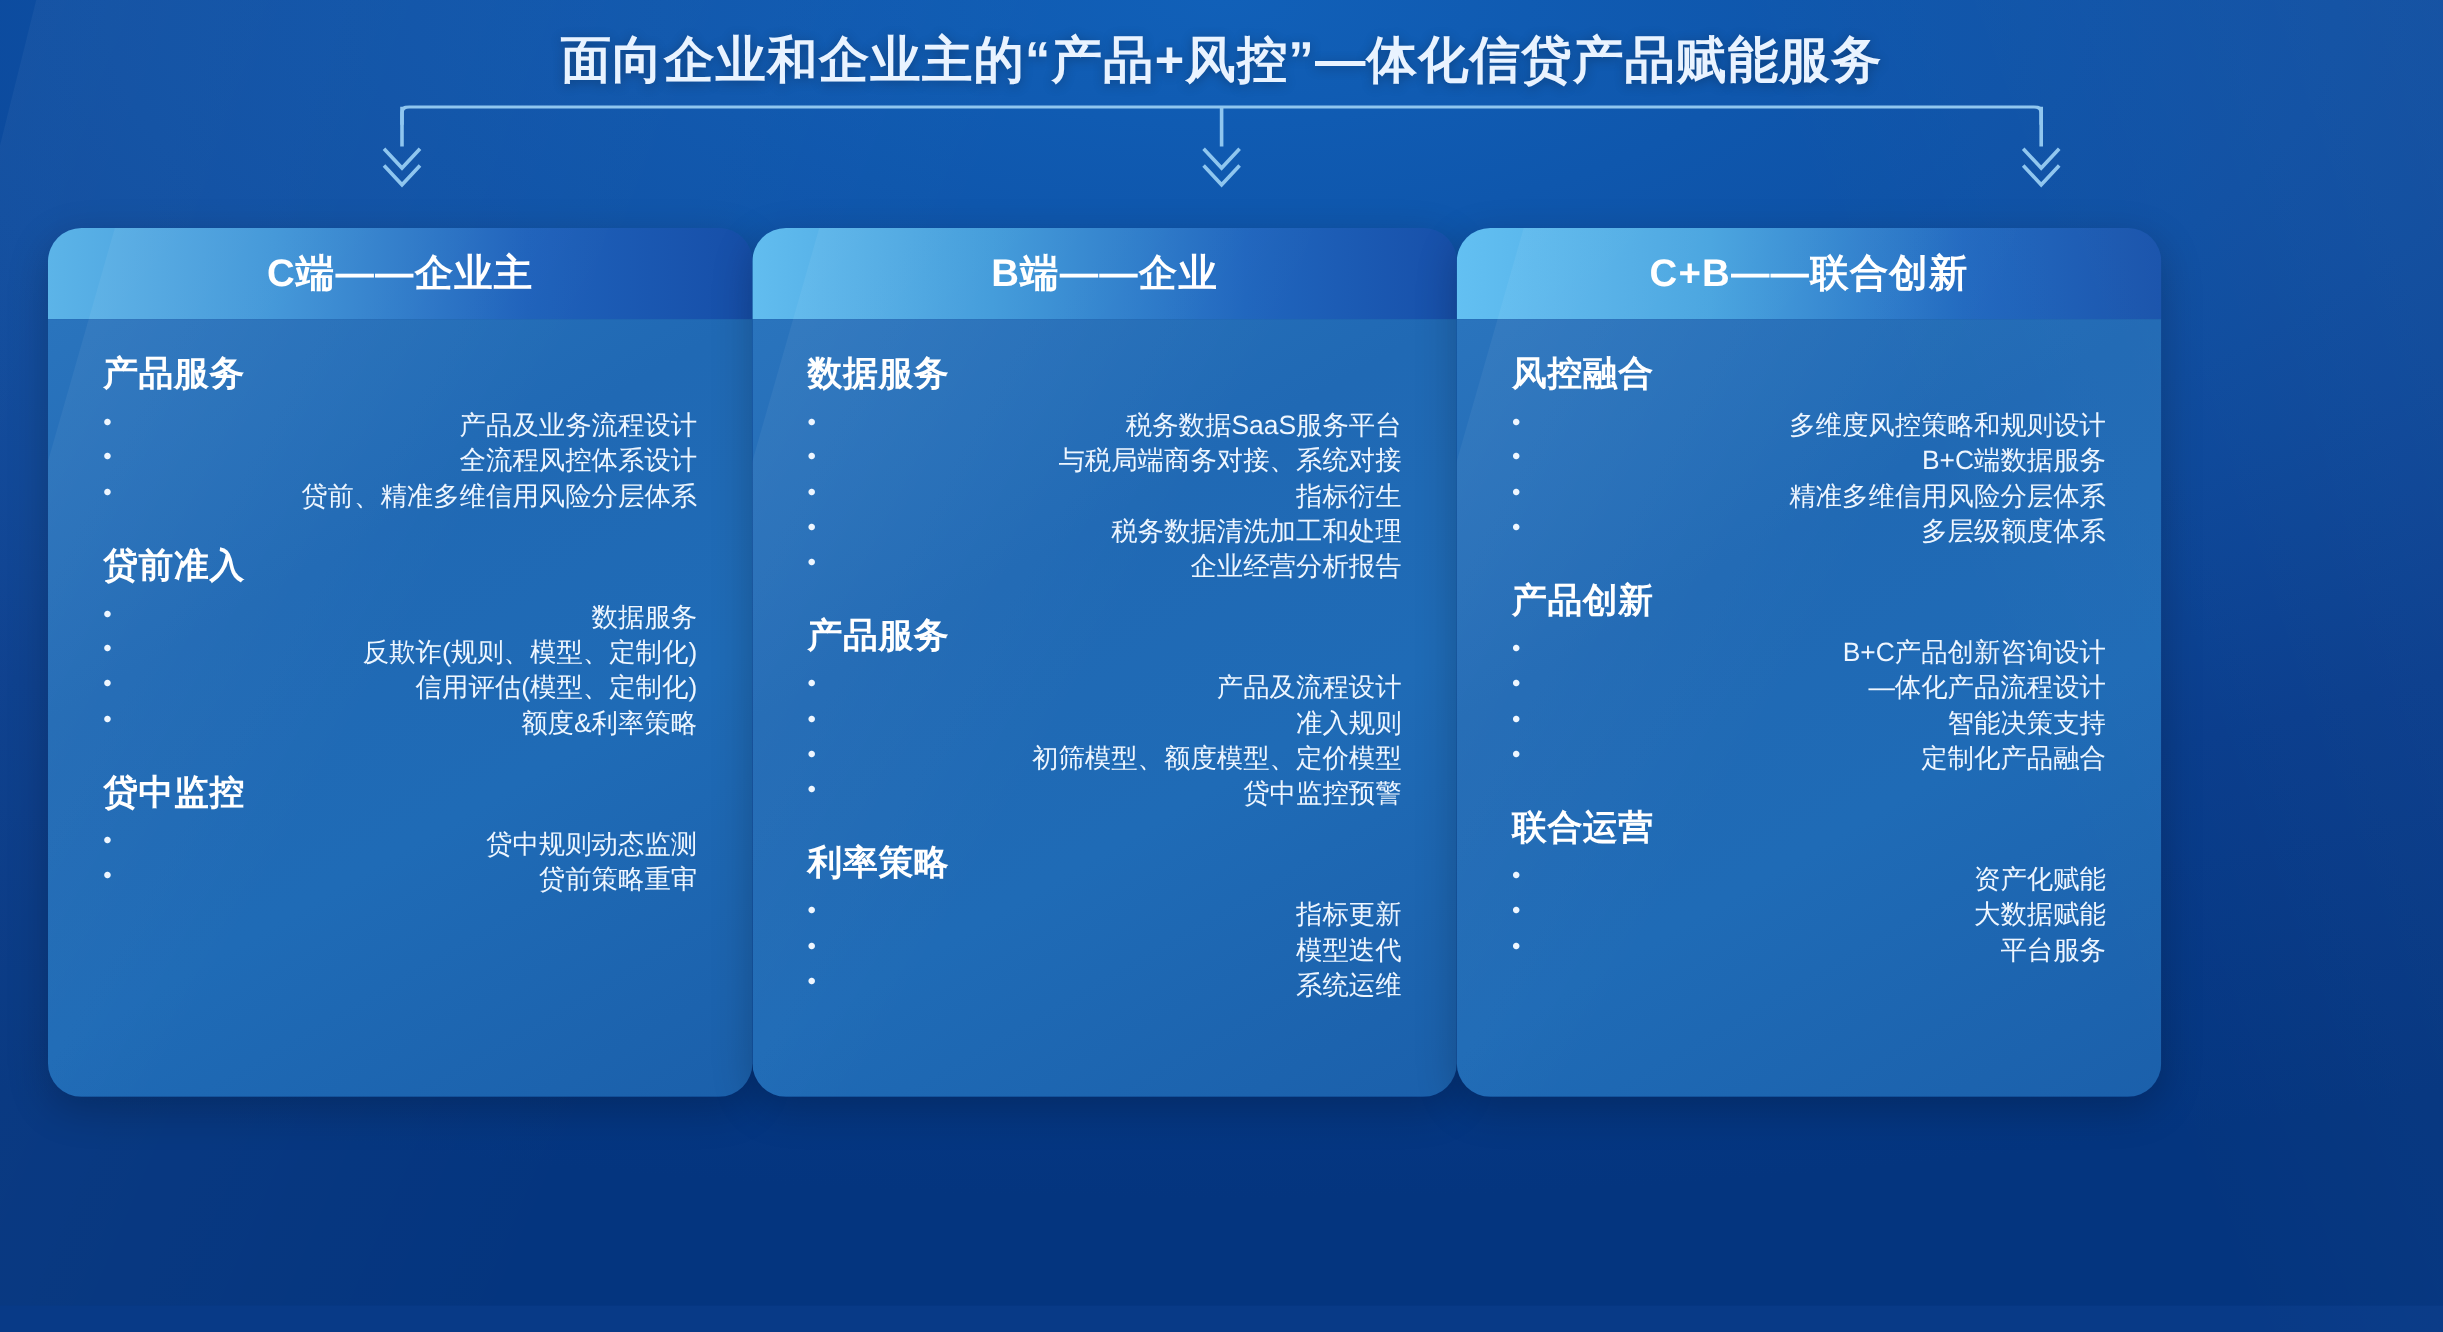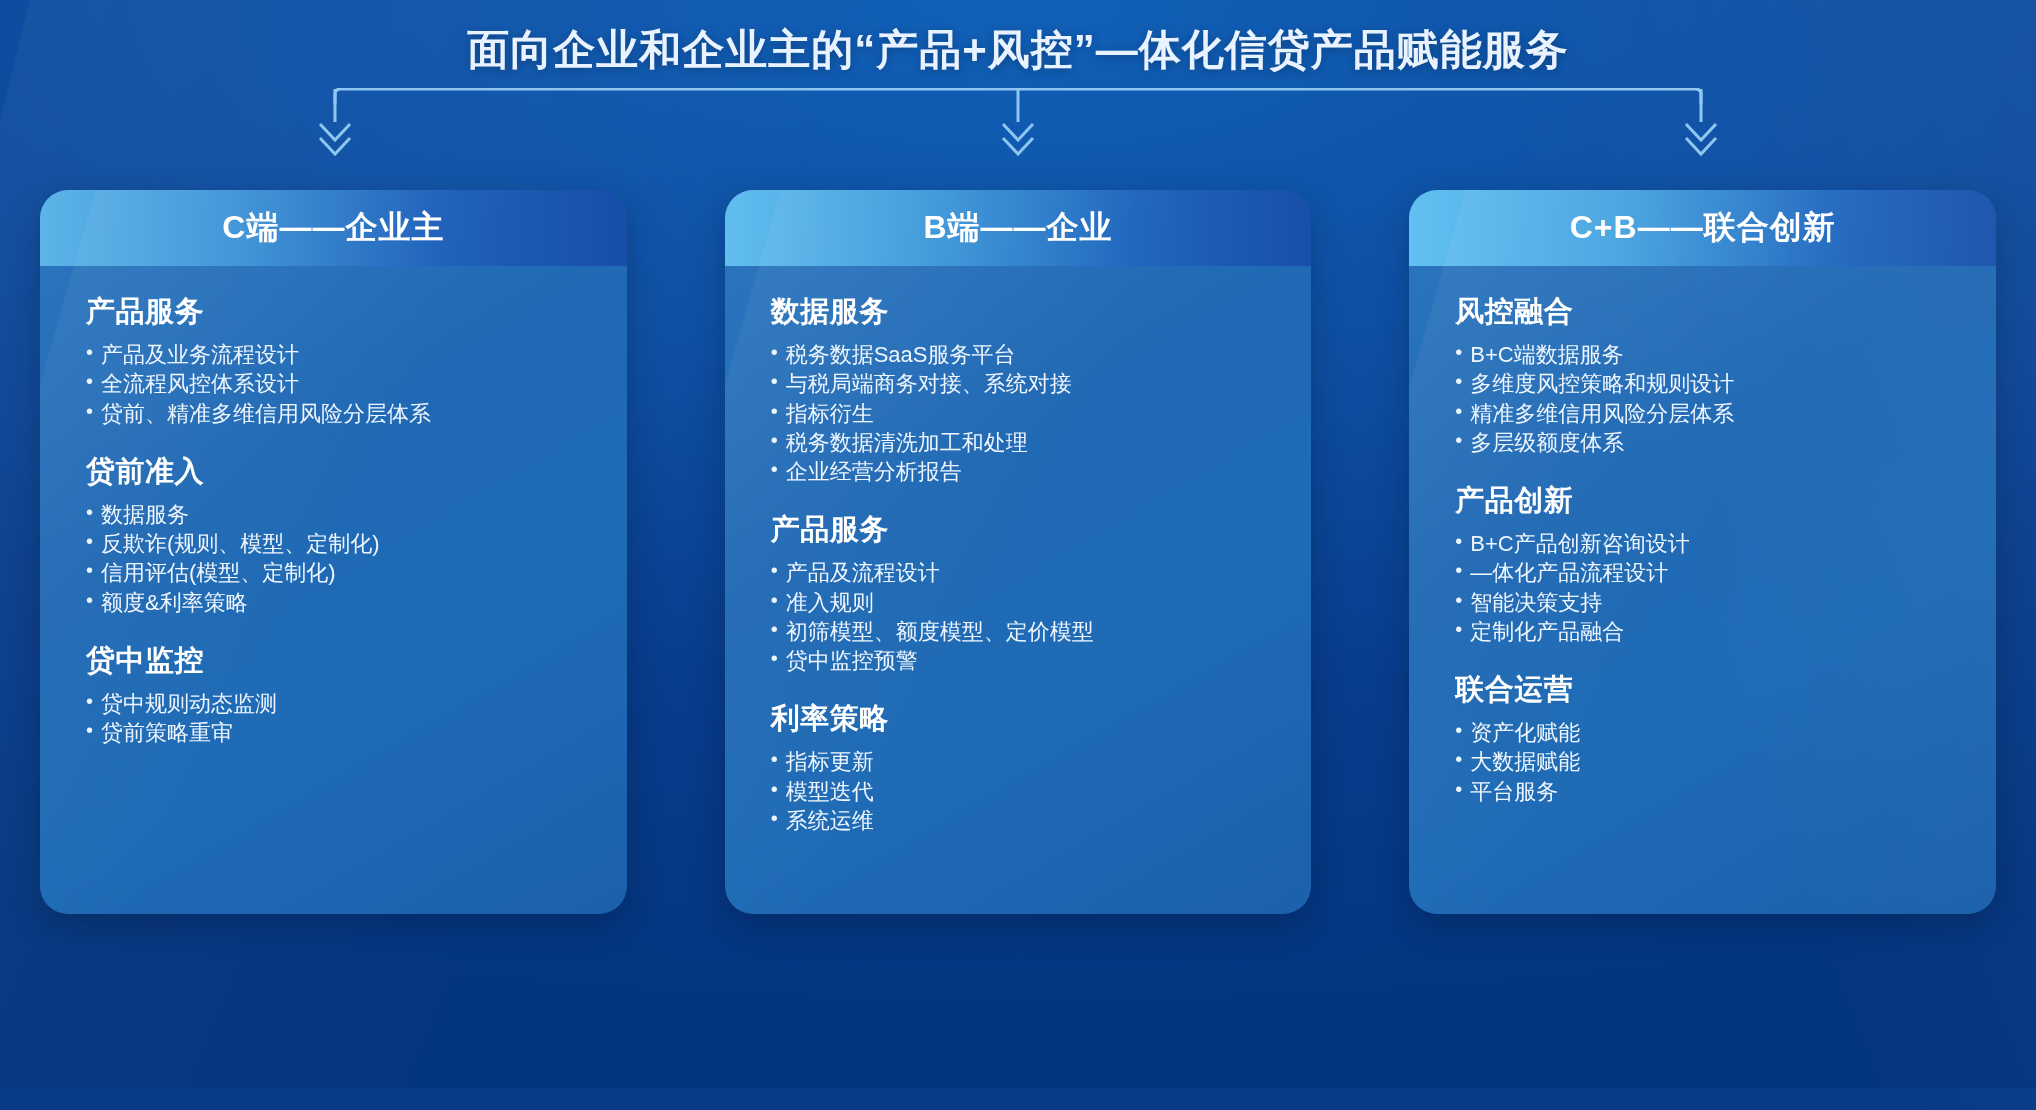--- a/index.html
+++ b/index.html
@@ -66,21 +66,20 @@
   
   .connector { position: absolute; left: 0; top: 88px; width: 2036px; height: 78px; }
 
   
   .cards {
     position: absolute;
     top: 190px;
     left: 40px;
     width: 1956px;
     display: flex;
-    gap: 98px;
   }
 
   .card {
     width: 587px;
     border-radius: 28px;
     overflow: hidden;
     position: relative;
     box-shadow: 0 10px 34px rgba(0,0,0,0.22);
   }
   .card-body-wrap {
@@ -126,21 +125,21 @@
   .sec + .sec { margin-top: 24px; }
 
   .sec-title {
     font-size: 29px;
     font-weight: bold;
     color: #ffffff;
     margin-bottom: 8px;
     letter-spacing: 0.5px;
   }
 
-  .sec ul { list-style: none; }
+  .sec ul { list-style: none; text-align: right; }
 
   .sec li {
     font-size: 22px;
     line-height: 1.33;
     color: #eef6ff;
     position: relative;
     padding-left: 15px;
     white-space: nowrap;
   }
   .sec li::before {
@@ -242,22 +241,22 @@
       </div>
     </div>
 
     <div class="card">
       <div class="card-header">C+B——联合创新</div>
       <div class="card-body-wrap">
         <div class="card-body">
           <div class="sec">
             <div class="sec-title">风控融合</div>
             <ul>
+              <li>多维度风控策略和规则设计</li>
               <li>B+C端数据服务</li>
-              <li>多维度风控策略和规则设计</li>
               <li>精准多维信用风险分层体系</li>
               <li>多层级额度体系</li>
             </ul>
           </div>
           <div class="sec">
             <div class="sec-title">产品创新</div>
             <ul>
               <li>B+C产品创新咨询设计</li>
               <li>—体化产品流程设计</li>
               <li>智能决策支持</li>

